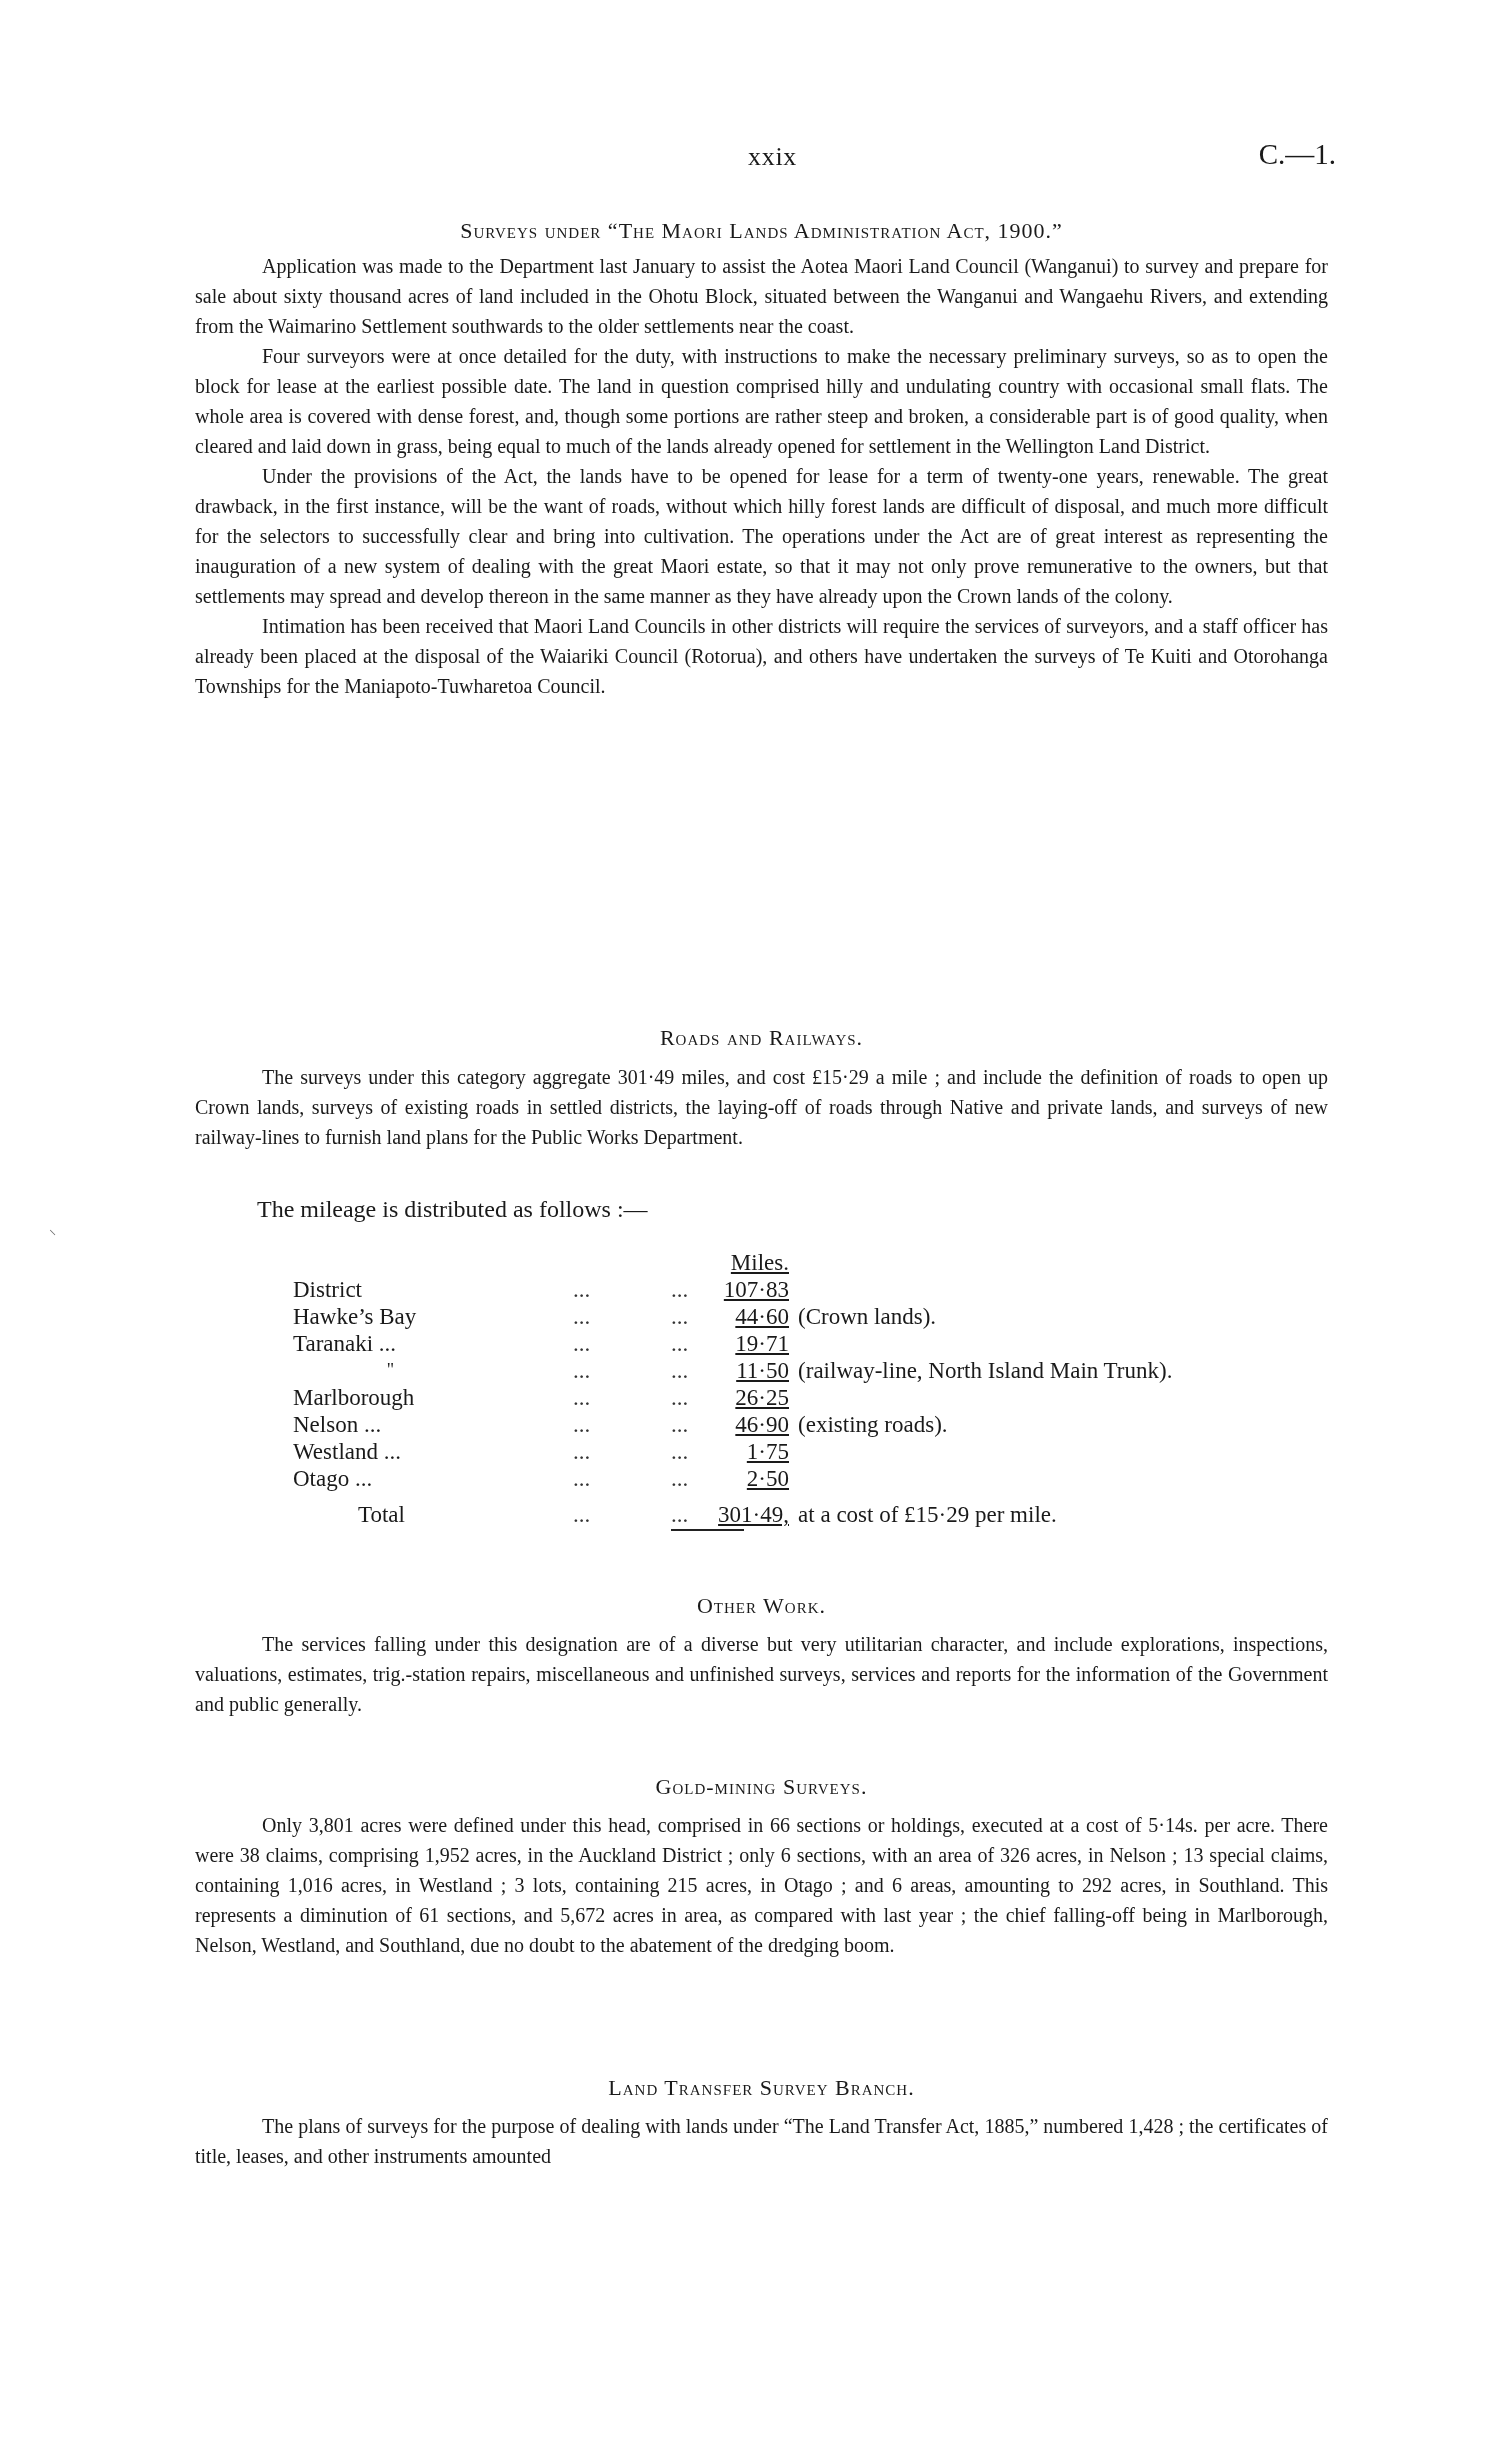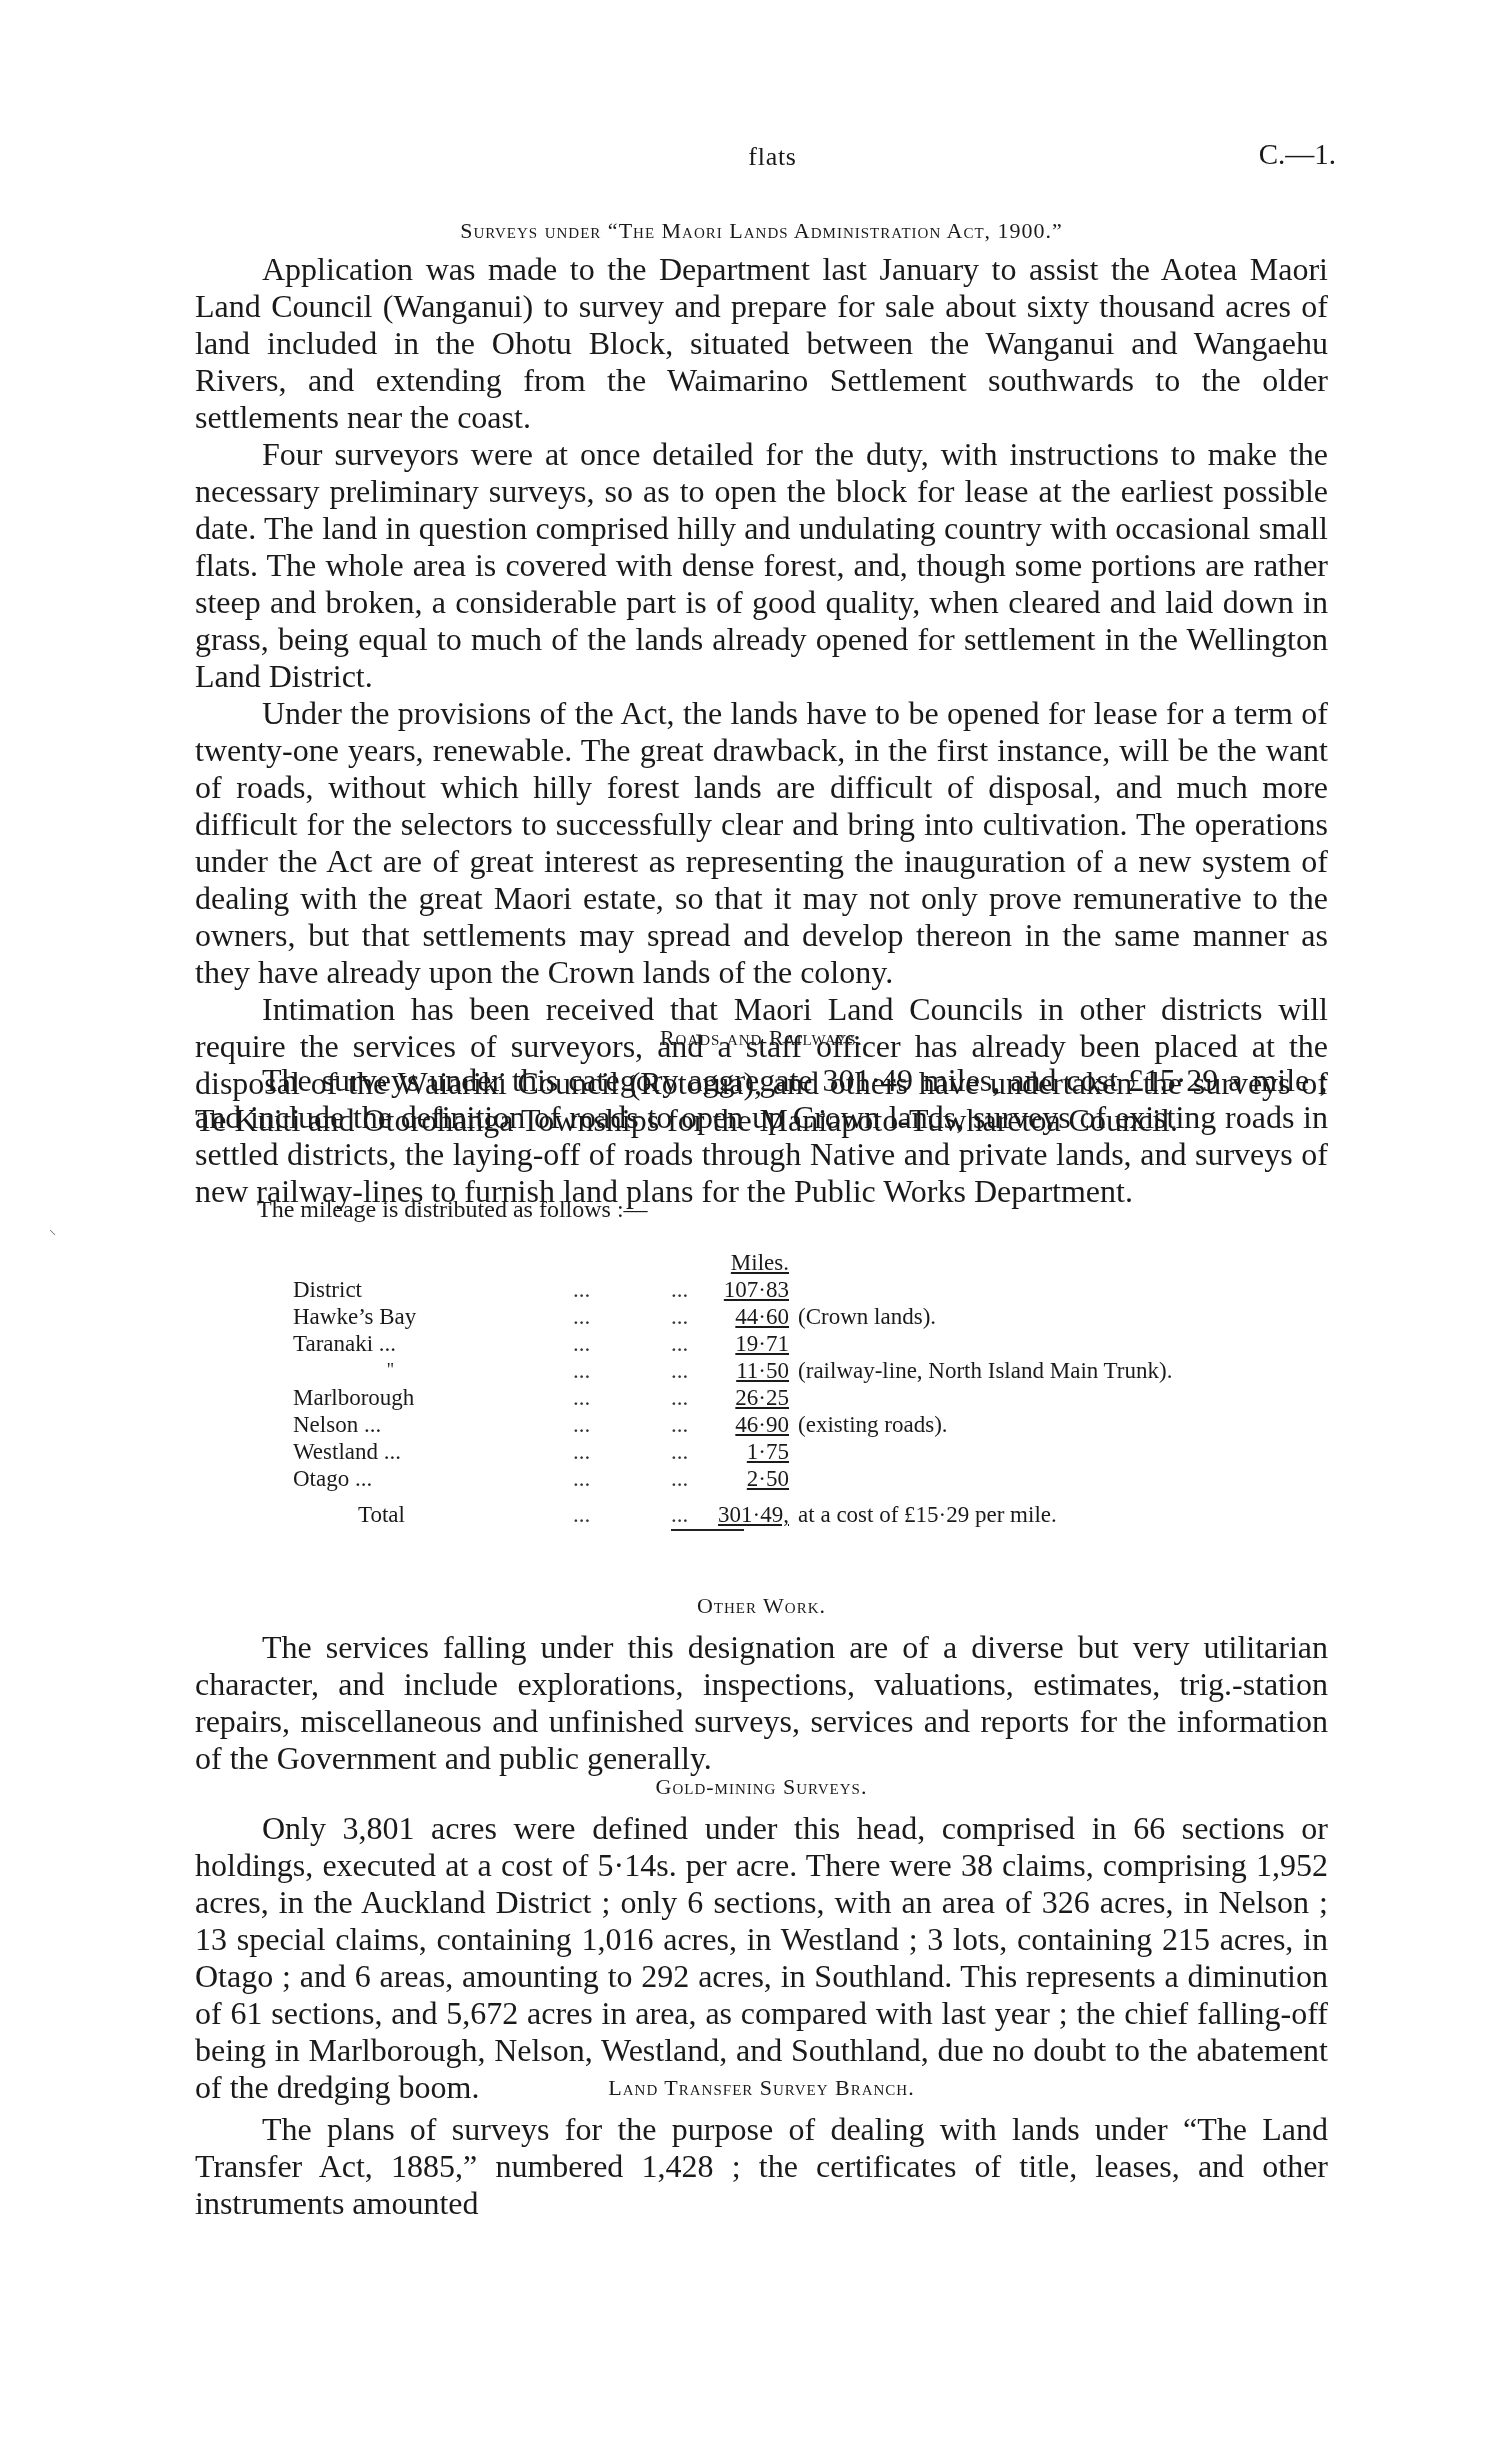--- a/index.html
+++ b/index.html
@@ -3,40 +3,40 @@
 <meta charset="utf-8">
 <style>
   html, body { margin: 0; padding: 0; background: #ffffff; }
   body { width: 1492px; height: 2462px; position: relative; overflow: hidden;
          font-family: "Liberation Serif", "DejaVu Serif", serif; color: #1a1a1a; }
   .abs { position: absolute; }
   .page-num { left: 717px; top: 142px; width: 111px; text-align: center; font-size: 26px; letter-spacing: 0.7px; }
   .paper-ref { left: 1225px; top: 138px; width: 111px; text-align: right; font-size: 29px; }
   .heading { position: absolute; left: 195px; width: 1133px; text-align: center;
              font-variant: small-caps; font-size: 22px; letter-spacing: 1px; }
-  .block { position: absolute; left: 195px; width: 1133px; font-size: 32px; line-height: 37px; }
+  .block { position: absolute; left: 195px; width: 1133px; font-size: 20px; line-height: 30px; }
   .block p { margin: 0; text-align: justify; text-indent: 67px; }
   .mileage-intro { position: absolute; left: 257px; font-size: 24px; line-height: 33px; }
   table.mileage { position: absolute; left: 293px; top: 1246px; border-collapse: collapse; font-size: 23px; }
   table.mileage td { padding: 0; height: 27px; line-height: 27px; vertical-align: bottom; white-space: nowrap; }
   td.district { width: 195px; }
   td.dots1 { width: 98px; color: #333; }
   td.dots2 { width: 46px; color: #333; }
   td.miles { width: 72px; text-align: right; padding-right: 5.2px !important; text-decoration: underline; }
   td.note { padding-left: 3.9px !important; }
   tr.header td { height: 30px; }
   tr.total td { height: 46px; line-height: 46px; }
   td.ditto { text-align: center; padding-right: 85px !important; font-size: 18px; }
   .rule { position: absolute; left: 671px; top: 1529px; width: 73px; height: 0; border-top: 2px solid #222; }
   .stray { position: absolute; color: #666; font-size: 14.3px; }
 </style>
 </head>
 <body>
 
-<div class="abs page-num">flats</div>
+<div class="abs page-num">xxix</div>
 <div class="abs paper-ref">C.—1.</div>
 
 <div class="heading" style="top:218px">Surveys under “The Maori Lands Administration Act, 1900.”</div>
 <div class="block" style="top:251px">
   <p>Application was made to the Department last January to assist the Aotea Maori Land Council (Wanganui) to survey and prepare for sale about sixty thousand acres of land included in the Ohotu Block, situated between the Wanganui and Wangaehu Rivers, and extending from the Waimarino Settlement southwards to the older settlements near the coast.</p>
   <p>Four surveyors were at once detailed for the duty, with instructions to make the necessary preliminary surveys, so as to open the block for lease at the earliest possible date. The land in question comprised hilly and undulating country with occasional small flats. The whole area is covered with dense forest, and, though some portions are rather steep and broken, a considerable part is of good quality, when cleared and laid down in grass, being equal to much of the lands already opened for settlement in the Wellington Land District.</p>
   <p>Under the provisions of the Act, the lands have to be opened for lease for a term of twenty-one years, renewable. The great drawback, in the first instance, will be the want of roads, without which hilly forest lands are difficult of disposal, and much more difficult for the selectors to successfully clear and bring into cultivation. The operations under the Act are of great interest as representing the inauguration of a new system of dealing with the great Maori estate, so that it may not only prove remunerative to the owners, but that settlements may spread and develop thereon in the same manner as they have already upon the Crown lands of the colony.</p>
   <p>Intimation has been received that Maori Land Councils in other districts will require the services of surveyors, and a staff officer has already been placed at the disposal of the Waiariki Council (Rotorua), and others have undertaken the surveys of Te Kuiti and Otorohanga Townships for the Maniapoto-Tuwharetoa Council.</p>
 </div>
 

